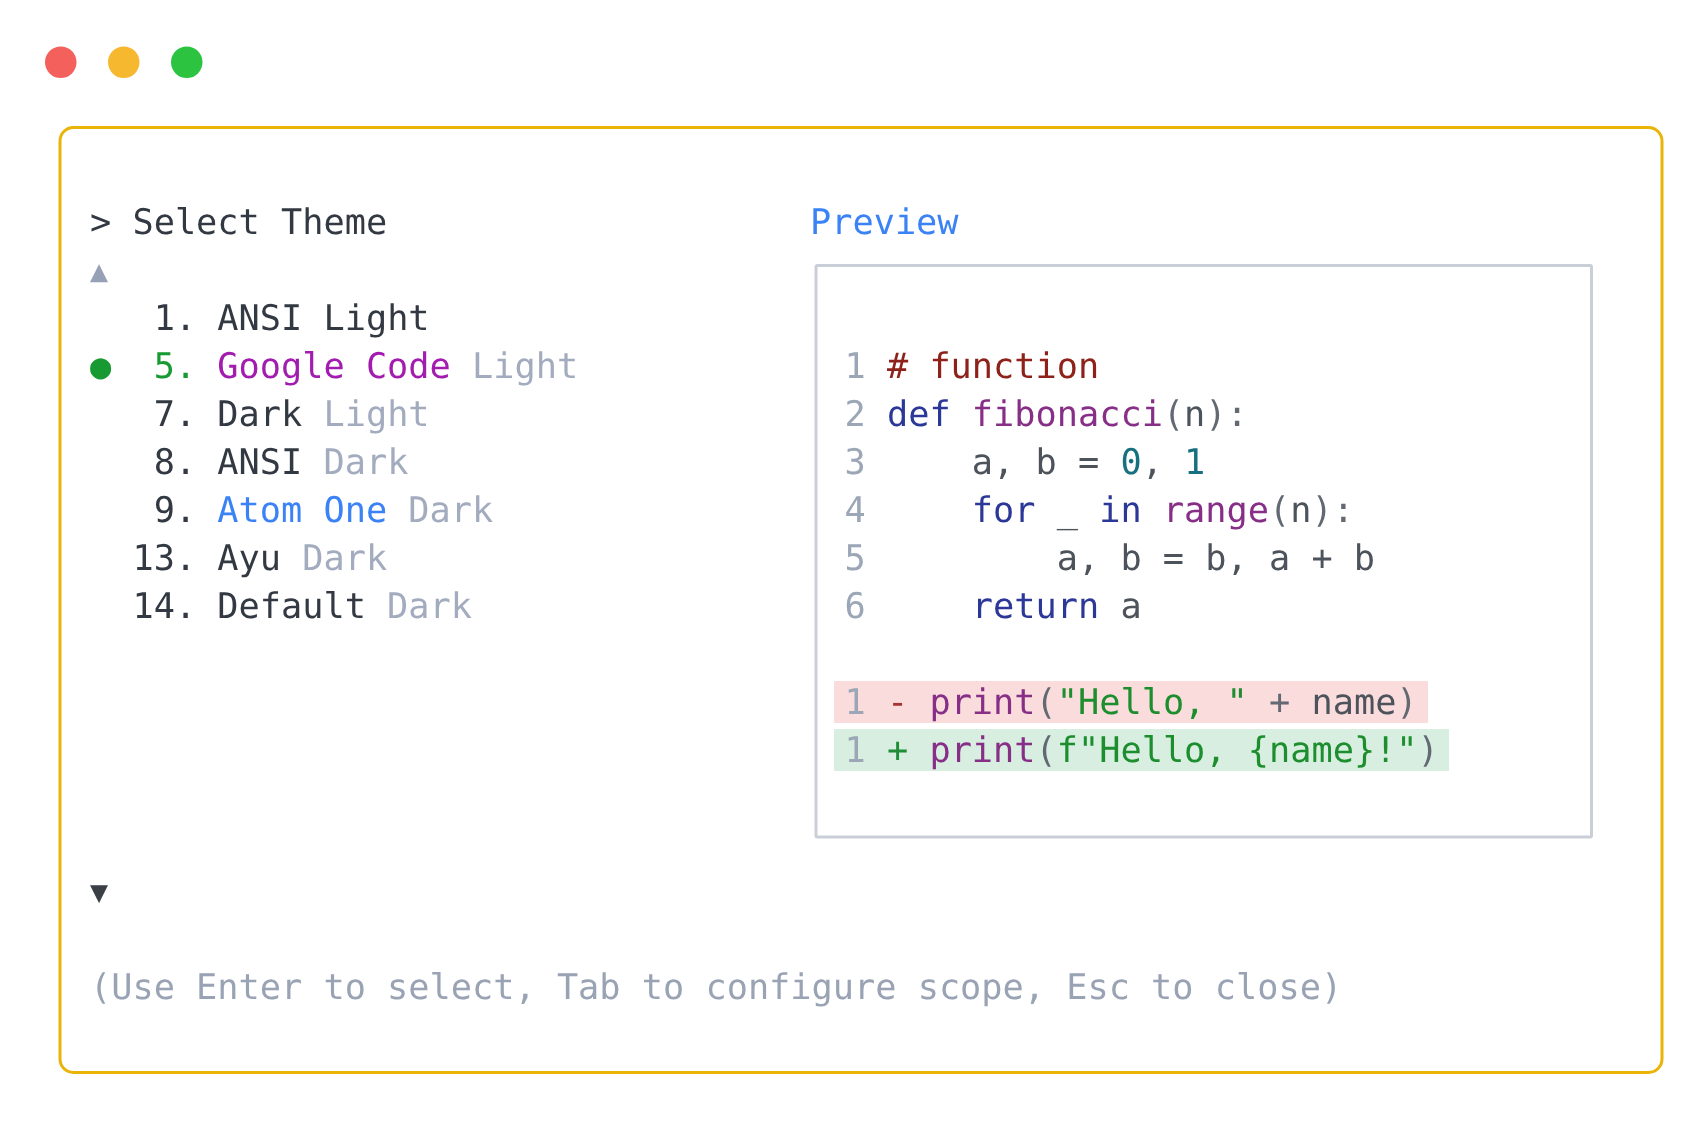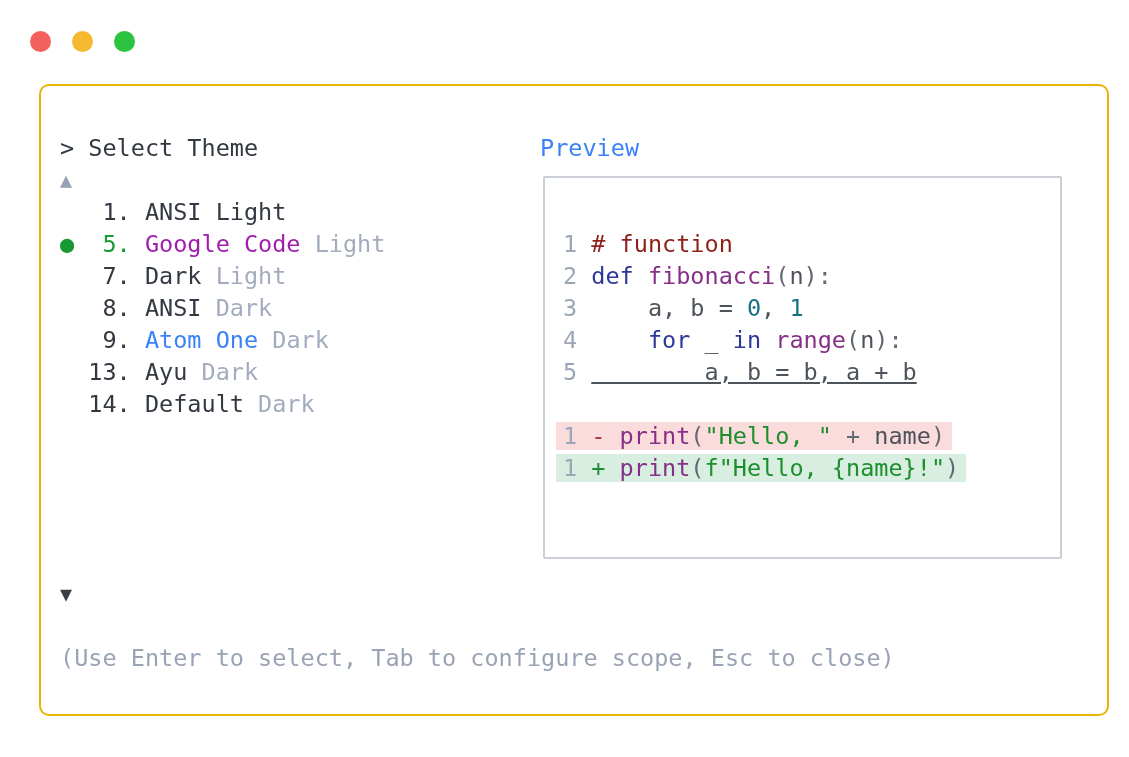--- a/index.html
+++ b/index.html
@@ -48,20 +48,21 @@
     <div class="abs mono scroll-down">▼</div>
     <div class="abs mono help">(Use Enter to select, Tab to configure scope, Esc to close)</div>
 
     <div class="abs mono preview-label">Preview</div>
     <div class="abs preview-box">
       <div class="code" id="code-preview">
           <div class="mono code-line"><span><span style="color: rgb(155, 166, 182);">1 </span><span style="color: rgb(142, 34, 27);"># function</span></span></div>
           <div class="mono code-line"><span><span style="color: rgb(155, 166, 182);">2 </span><span style="color: rgb(44, 56, 151);">def</span><span style="color: rgb(77, 83, 91);"> </span><span style="color: rgb(135, 47, 135);">fibonacci</span><span style="color: rgb(99, 105, 115);">(</span><span style="color: rgb(77, 83, 91);">n</span><span style="color: rgb(99, 105, 115);">):</span></span></div>
           <div class="mono code-line"><span><span style="color: rgb(155, 166, 182);">3 </span><span style="color: rgb(77, 83, 91);">    a, b = </span><span style="color: rgb(22, 112, 127);">0</span><span style="color: rgb(77, 83, 91);">, </span><span style="color: rgb(22, 112, 127);">1</span></span></div>
           <div class="mono code-line"><span><span style="color: rgb(155, 166, 182);">4 </span><span style="color: rgb(77, 83, 91);">    </span><span style="color: rgb(44, 56, 151);">for</span><span style="color: rgb(77, 83, 91);"> _ </span><span style="color: rgb(44, 56, 151);">in</span><span style="color: rgb(77, 83, 91);"> </span><span style="color: rgb(135, 47, 135);">range</span><span style="color: rgb(99, 105, 115);">(</span><span style="color: rgb(77, 83, 91);">n</span><span style="color: rgb(99, 105, 115);">):</span></span></div>
-          <div class="mono code-line"><span><span style="color: rgb(155, 166, 182);">5 </span><span style="color: rgb(77, 83, 91); text-decoration: underline;">        a, b = b, a + b</span></span></div>
+          <div class="mono code-line"><span><span style="color: rgb(155, 166, 182);">5 </span><span style="color: rgb(77, 83, 91);">        a, b = b, a + b</span></span></div>
+          <div class="mono code-line"><span><span style="color: rgb(155, 166, 182);">6 </span><span style="color: rgb(77, 83, 91);">    </span><span style="color: rgb(44, 56, 151);">return</span><span style="color: rgb(77, 83, 91);"> a</span></span></div>
           <div class="mono code-line"></div>
           <div class="mono code-line"><span class="hl" style="background: rgb(250, 220, 220);"><span style="color: rgb(155, 166, 182);">1 </span><span style="color: rgb(162, 53, 49);">-</span><span style="color: rgb(77, 83, 91);"> </span><span style="color: rgb(135, 47, 135);">print</span><span style="color: rgb(99, 105, 115);">(</span><span style="color: rgb(29, 142, 45);">"Hello, "</span><span style="color: rgb(99, 105, 115);"> + </span><span style="color: rgb(77, 83, 91);">name</span><span style="color: rgb(99, 105, 115);">)</span></span></div>
           <div class="mono code-line"><span class="hl" style="background: rgb(215, 238, 224);"><span style="color: rgb(155, 166, 182);">1 </span><span style="color: rgb(31, 141, 53);">+</span><span style="color: rgb(77, 83, 91);"> </span><span style="color: rgb(135, 47, 135);">print</span><span style="color: rgb(99, 105, 115);">(</span><span style="color: rgb(29, 142, 45);">f"Hello, {name}!"</span><span style="color: rgb(99, 105, 115);">)</span></span></div>
         </div>
     </div>
   </div>
 </div>
 
 </body></html>

